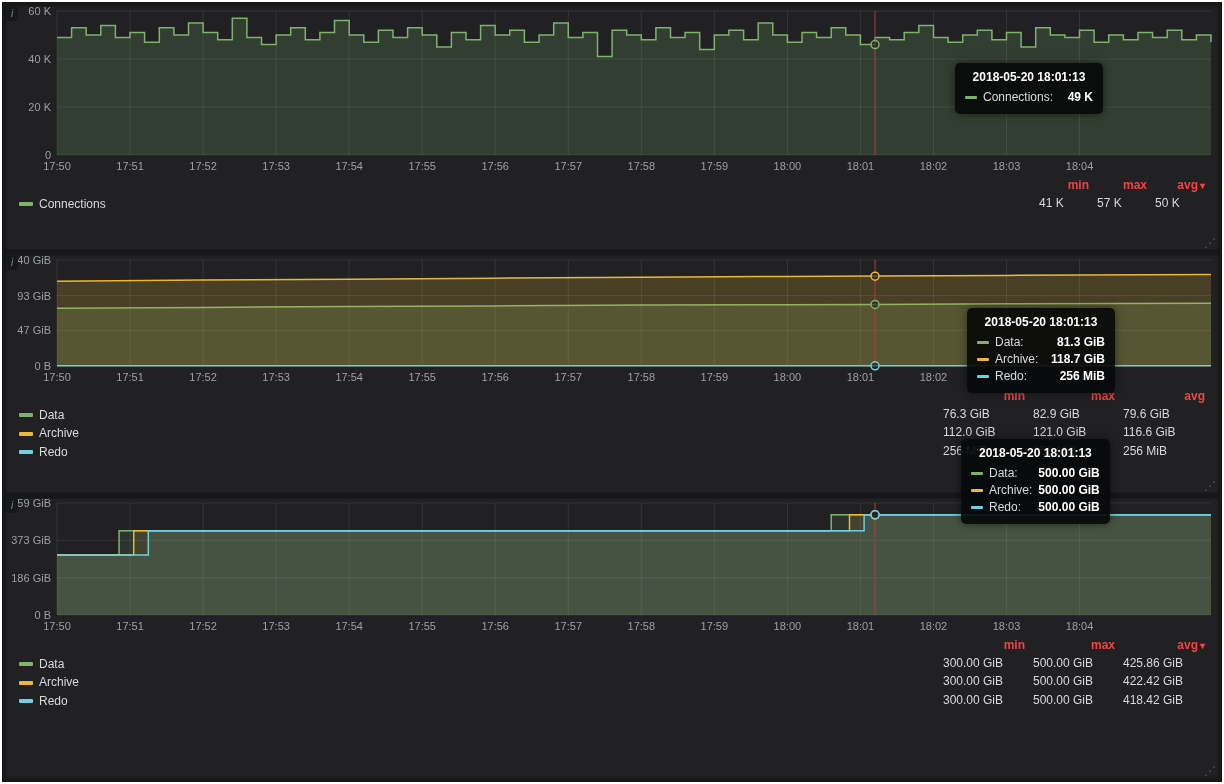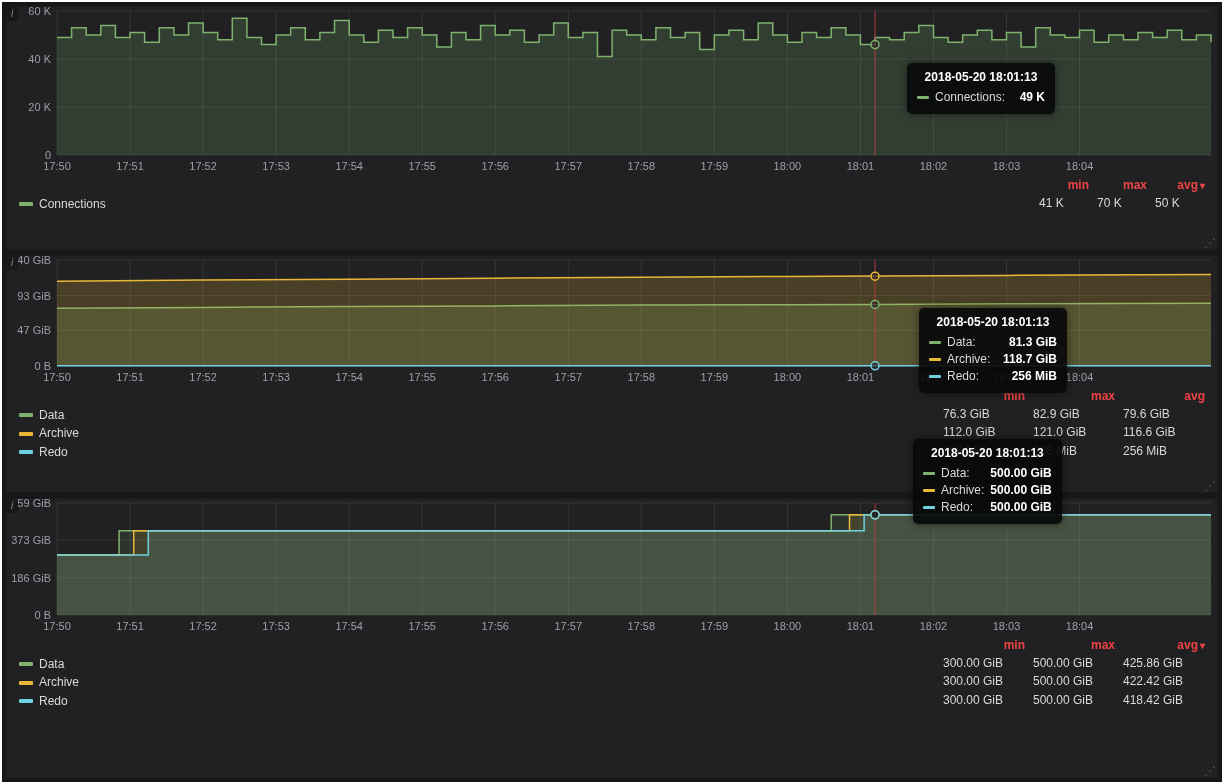--- a/index.html
+++ b/index.html
@@ -20,21 +20,21 @@
   .legend table { width:100%; border-collapse:collapse; }
   .legend th { color:#ef4444; font-weight:700; font-size:12px; text-align:right; padding:1px 4px; line-height:15px; cursor:pointer; white-space:nowrap; }
   .legend td { color:#d8d9da; font-size:12px; padding:1px 4px; line-height:15px; white-space:nowrap; }
   .legend th.name-col, .legend td.name-col { text-align:left; }
   .legend .val-col { width:90px; }
   .legend.narrow .val-col { width:58px; }
   .series-item { display:inline-flex; align-items:center; gap:6px; cursor:pointer;justify-content:space-between; }
   .swatch { display:inline-block; width:14px; height:4px; border-radius:1px; }
   .caret { margin-left:2px; font-size:10px; }
   
-  .tooltip { position:absolute; min-width:148px; background:rgba(8,9,10,0.92); border-radius:5px; padding:7px 10px 8px 10px; font-size:12px; color:#d8d9da; z-index:5; box-shadow:0 0 8px rgba(0,0,0,0.5); }
+  .tooltip { position:absolute; min-width:148px; background:rgba(8,9,10,0.92); border-radius:5px; padding:7px 10px 8px 10px; font-size:12px; color:#d8d9da; z-index:5; box-shadow:0 0 8px rgba(0,0,0,0.5);margin-left:48px; }
   .tt-time { font-weight:700; color:#ffffff; text-align:center; margin-bottom:5px; white-space:nowrap; }
   .tt-row { display:flex; align-items:center; gap:6px; line-height:17px; }
   .tt-row .swatch { width:12px; height:3px; }
   .tt-val { margin-left:auto; font-weight:700; color:#ffffff; }
 </style>
 </head>
 <body>
 
 <div class="dashboard">
 
@@ -104,21 +104,21 @@
             <th class="val-col"><span>avg</span><span class="caret">▾</span></th>
           </tr>
         </thead>
         <tbody>
           <tr>
             <td class="name-col"><span class="series-item">
                   <span class="swatch" style="background-color: rgb(126, 178, 109);"></span>
                   <span>Connections</span>
                 </span></td>
             <td class="val-col">41 K</td>
-            <td class="val-col">70 K</td>
+            <td class="val-col">57 K</td>
             <td class="val-col">50 K</td>
           </tr>
         </tbody>
       </table>
     </div>
     <div class="resize-corner">⋰</div>
   </section>
 
   <section class="panel panel-2">
     <div class="info-corner">i</div>

